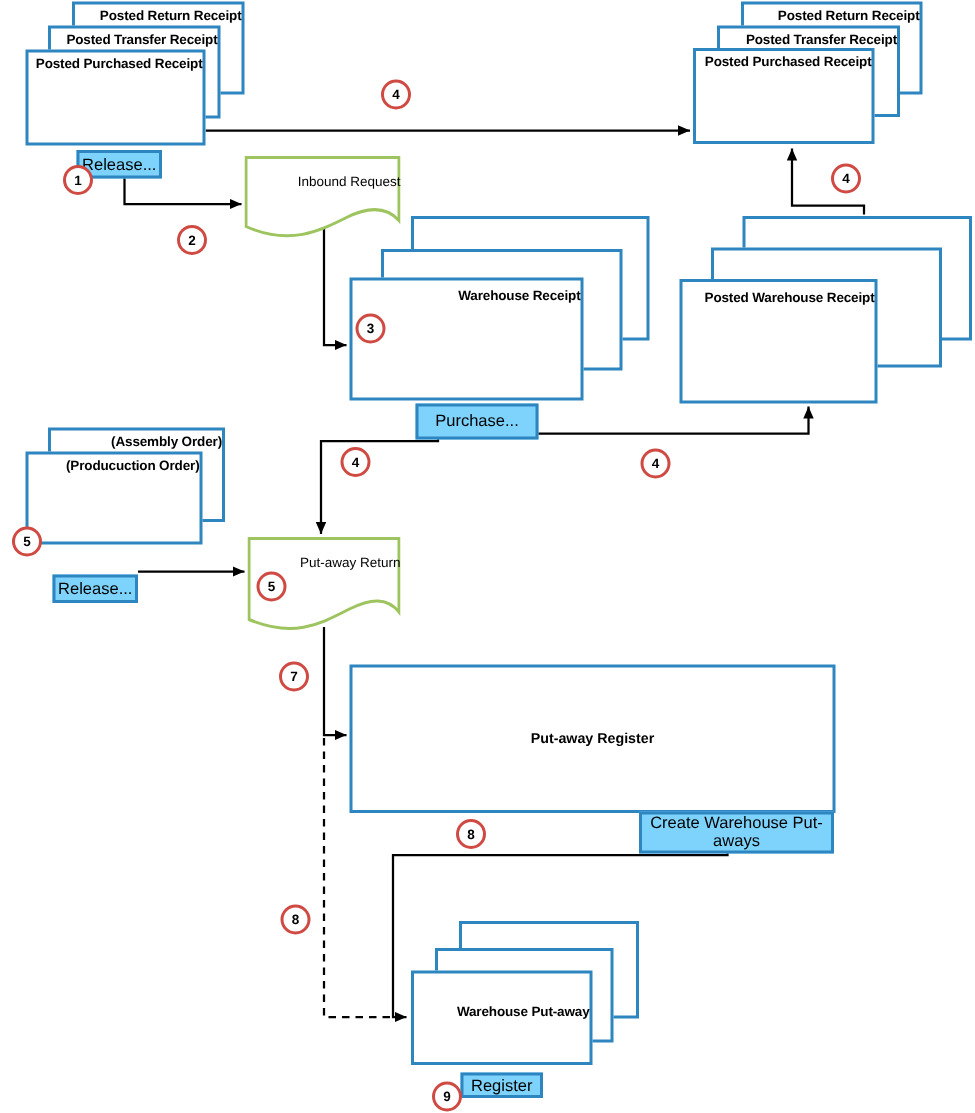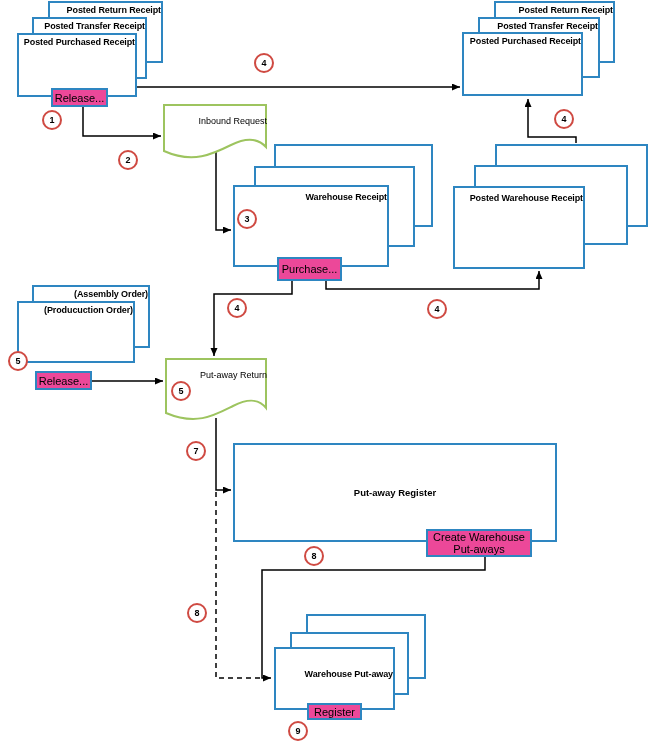--- a/index.html
+++ b/index.html
@@ -15,23 +15,23 @@
   }
   .box{
     position:absolute;background:#ffffff;border:2px solid var(--box-border);
     box-sizing:border-box;
   }
   .box .stack-title{
     display:block;text-align:right;font-weight:bold;font-size:9px;
     padding-top:2px;color:#000;letter-spacing:-0.1px;white-space:nowrap;
   }
   .btn{
-    position:absolute;background:#ec4899;border:2px solid var(--box-border);
+    position:absolute;background:#7dd3fc;border:2px solid var(--box-border);
     box-sizing:border-box;display:flex;align-items:center;justify-content:center;
-    font-size:11px;color:#000;text-align:center;line-height:12px;
+    font-size:11px;color:#000;text-align:center;line-height:12px;margin-top:12px;
   }
   .doc{position:absolute;}
   .doc svg{position:absolute;left:0;top:0;}
   .doc .doc-label{
     position:absolute;left:0;right:0;top:12px;text-align:right;
     font-weight:normal;font-size:9px;color:#000;white-space:nowrap;
   }
   .worksheet{
     position:absolute;background:#ffffff;border:2px solid var(--box-border);
     box-sizing:border-box;display:flex;align-items:center;justify-content:center;
@@ -101,21 +101,21 @@
       <path d="M1,1 H103 V43 C94,33 82,34 68,41 C50,50 30,60 1,47 Z" style="fill:#ffffff;stroke:var(--doc-border);stroke-width:2"></path>
     </svg>
     <div class="doc-label">Inbound Request</div>
   </div>
 
   <div class="box node" style="left:274px;top:144px;width:159px;height:83px"></div>
   <div class="box node2" style="left:254px;top:166px;width:161px;height:81px"></div>
   <div class="box node3" style="left:233px;top:185px;width:156px;height:82px">
     <span class="stack-title" style="padding-top:5px">Warehouse Receipt</span>
   </div>
-  <div class="btn" style="left:277px;top:257px;width:65px;height:24px">Purchase...</div>
+  <div class="btn" style="left:277px;top:257px;width:82px;height:24px">Purchase...</div>
 
   <div class="box node" style="left:495px;top:144px;width:153px;height:83px"></div>
   <div class="box node2" style="left:474px;top:165px;width:154px;height:80px"></div>
   <div class="box node3" style="left:453px;top:186px;width:132px;height:83px">
     <span class="stack-title" style="padding-top:5px">Posted Warehouse Receipt</span>
   </div>
 
   <div class="box node" style="left:32px;top:285px;width:118px;height:63px">
     <span class="stack-title">(Assembly Order)</span>
   </div>
@@ -127,21 +127,21 @@
   <div class="doc" style="left:165px;top:358px;width:102px;height:66px">
     <svg width="102" height="66" viewBox="0 0 102 66">
       <path d="M1,1 H101 V50 C93,40 82,41 68,48 C50,57 32,68 1,55 Z" style="fill:#ffffff;stroke:var(--doc-border);stroke-width:2"></path>
     </svg>
     <div class="doc-label">Put-away Return</div>
   </div>
 
   <div class="worksheet node" style="left:233px;top:443px;width:324px;height:99px">
     <span class="ws-title">Put-away Register</span>
   </div>
-  <div class="btn" style="left:426px;top:529px;width:106px;height:28px;padding:0 4px">Create Warehouse Put-aways</div>
+  <div class="btn" style="left:426px;top:529px;width:130px;height:28px;padding:0 4px">Create Warehouse Put-aways</div>
 
   <div class="box node" style="left:306px;top:614px;width:120px;height:65px"></div>
   <div class="box node2" style="left:290px;top:632px;width:119px;height:63px"></div>
   <div class="box node3" style="left:274px;top:647px;width:121px;height:63px">
     <span class="stack-title" style="padding-top:20px">Warehouse Put-away</span>
   </div>
   <div class="btn" style="left:307px;top:703px;width:55px;height:17px;font-size:11px">Register</div>
 
   <div class="step" style="left:42px;top:110px">1</div>
   <div class="step" style="left:118px;top:150px">2</div>

